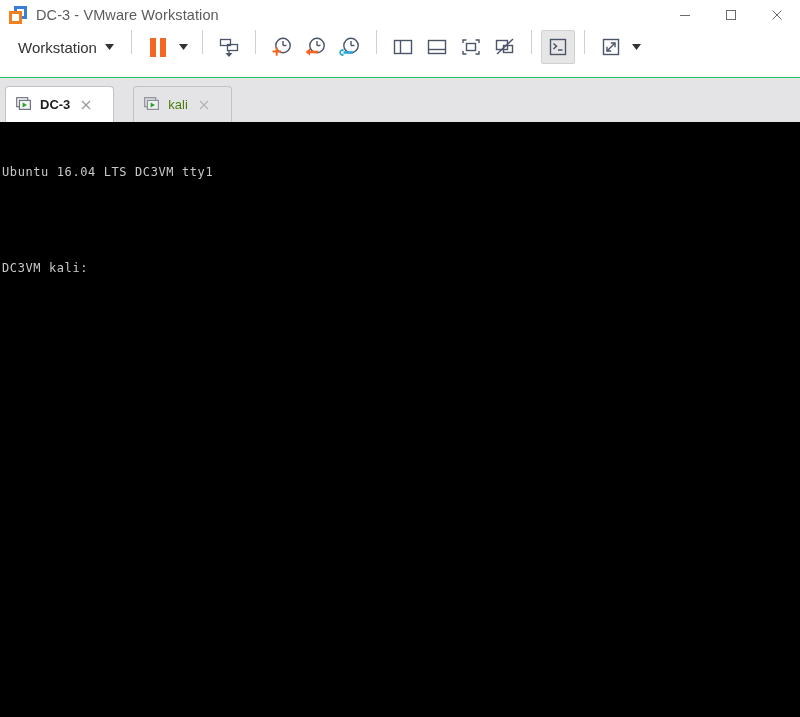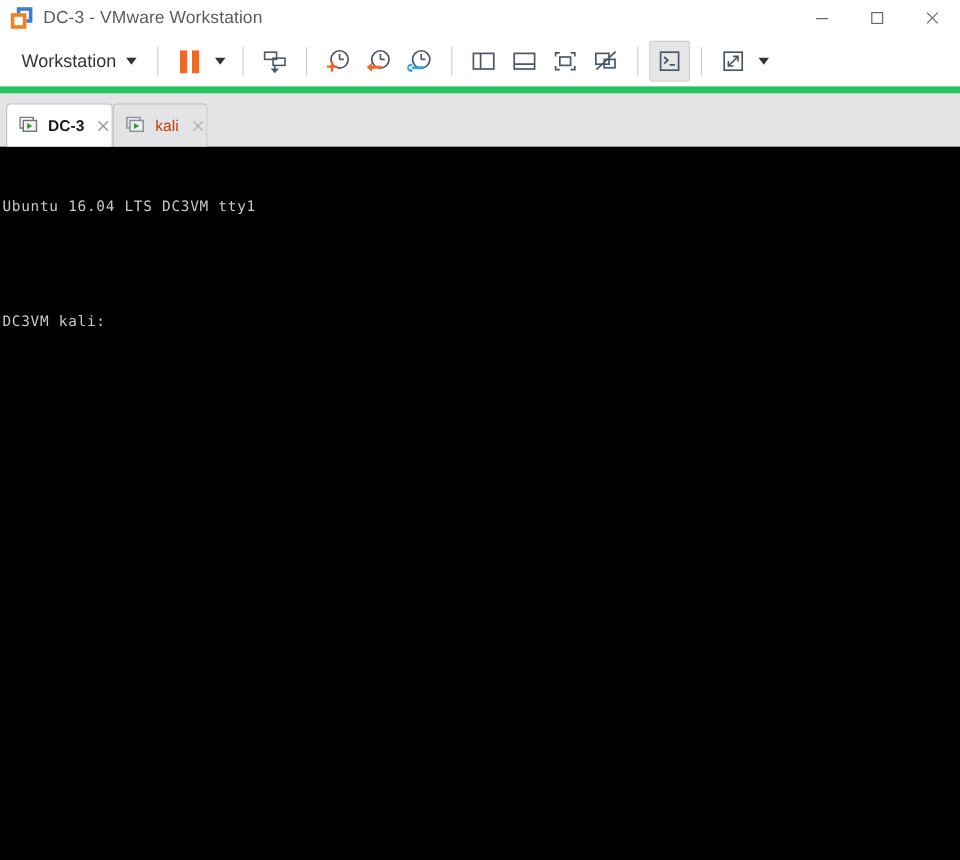--- a/index.html
+++ b/index.html
@@ -51,23 +51,23 @@
   }
   .win-btn {
     width: 46px; height: 30px;
     display: flex; align-items: center; justify-content: center;
   }
   .win-btn svg { display: block; }
 
   
   .toolbar {
     height: 48px; min-height: 48px;
-    display: flex; align-items: center;
-    background: #ffffff;
-    border-bottom: 6px solid #22c55e;
+    display: flex; 
+    background: #ffffff;
+    border-bottom: 1px solid #22c55e;
     padding-left: 8px;
   }
   .ws-menu {
     display: flex; align-items: center;
     height: 34px; padding: 0 8px 0 10px;
     font-size: 15px; color: #333333;
     white-space: nowrap;
   }
   .ws-menu .caret { margin-left: 8px; }
   .tb-sep {
@@ -106,36 +106,36 @@
   .tabstrip {
     height: 44px; min-height: 44px;
     background: #e4e4e6;
     display: flex; align-items: flex-end;
     padding-left: 5px;
     position: relative;
   }
   .tab {
     height: 36px;
     display: flex; align-items: center;
-    padding: 0 0 0 10px;
-    margin-right: 0;
+    padding: 0 20px 0 10px;
+    margin-right: 19px;
     border-top-left-radius: 4px;
     border-top-right-radius: 4px;
     background: #e4e4e6;
     border: 1px solid #c3c3c5;
     border-bottom: none;
     position: relative;
   }
   .tab.active {
     background: #ffffff;
     border-color: #c3c3c5;
   }
   .tab-icon { width: 17px; height: 15px; position: relative; flex: none; margin-right: 7px; }
   .tab-label {
-    font-size: 13px; color: #c2410c;
+    font-size: 13px; color: #4d7c0f;
     white-space: nowrap;
   }
   .tab.active .tab-label { font-weight: bold; color: #1c1c1c; }
   .tab-close {
     margin-left: 9px; width: 14px; height: 14px;
     display: flex; align-items: center; justify-content: center;
     flex: none;
   }
   .tab-close svg { display: block; }
 

